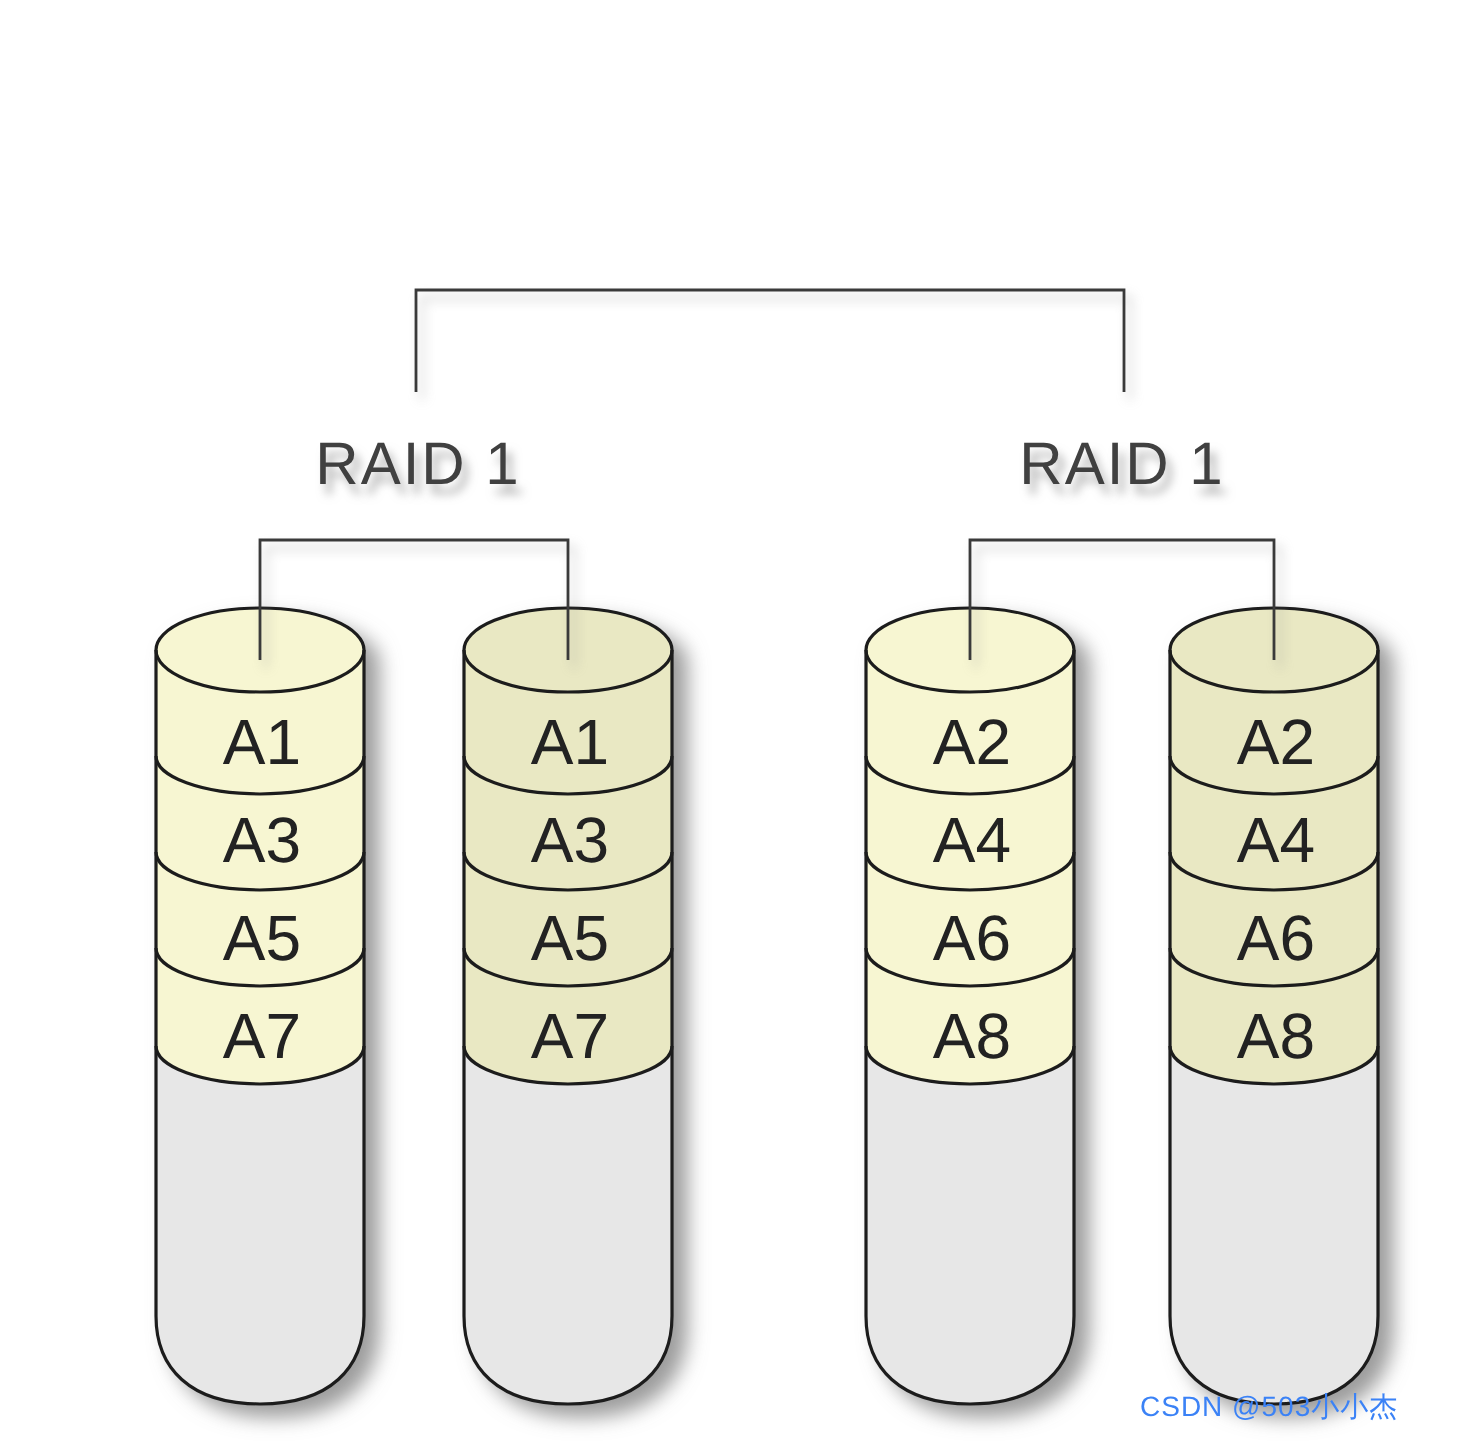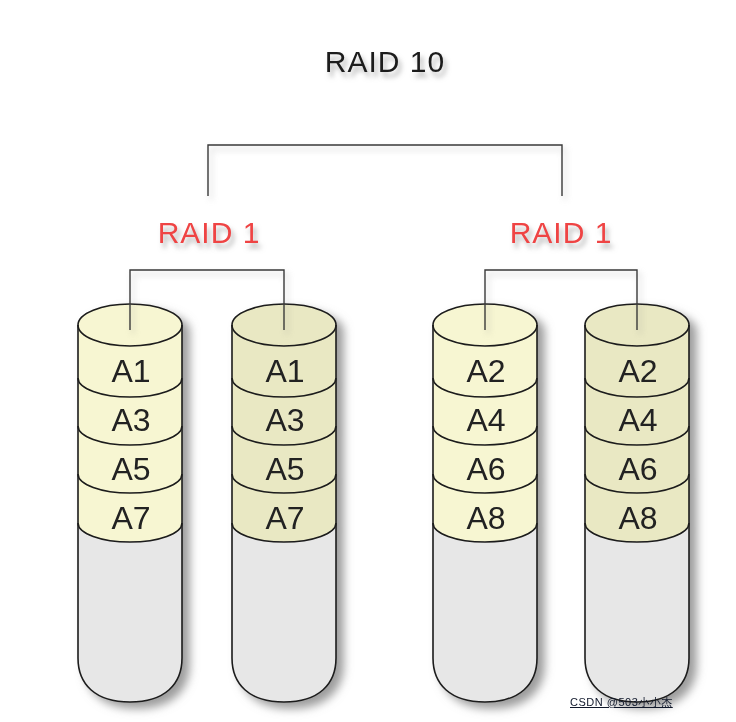--- a/index.html
+++ b/index.html
@@ -22,21 +22,21 @@
     text-shadow: 3px 5px 5px rgba(120,120,120,0.55);
   }
   #title-line1 { left: 385px; top: 45px; }
   #title-line2 { left: 378px; top: 90px; }
 
   .raid1-label {
     position: absolute;
     transform: translateX(-50%);
     top: 216px;
     font-size: 30px;
-    color: #ef4444;
+    color: #404040;
     letter-spacing: 1px;
     white-space: nowrap;
     text-shadow: 3px 5px 5px rgba(120,120,120,0.55);
   }
   #raid1-left  { left: 209px; }
   #raid1-right { left: 561px; }
 
   .connectors {
     position: absolute; left: 0; top: 0;
     width: 736px; height: 722px;
@@ -63,34 +63,32 @@
   .disk .stroked { stroke-width: 1.6px; fill: none; }
   .disk text {
     font-family: "Liberation Sans", sans-serif;
     font-size: 32px;
     text-anchor: middle;
   }
 
   .watermark {
     position: absolute;
     left: 570px; top: 695px;
-    font-size: 11px;
-    color: #0f172a;
+    font-size: 14px;
+    color: #3b82f6;
     letter-spacing: 0.5px;
     white-space: nowrap;
     z-index: 5;
-    text-decoration: underline;
   }
 </style>
 </head>
 <body>
 
 <div class="stage">
 
-  <div class="title" id="title-line1">RAID 10</div>
 
   <svg class="connectors">
     <path d="M 208,196 L 208,145 L 562,145 L 562,196" stroke="#3A3A3A"></path>
     <path d="M 130,330 L 130,270 L 284,270 L 284,330" stroke="#3A3A3A"></path>
     <path d="M 485,330 L 485,270 L 637,270 L 637,330" stroke="#3A3A3A"></path>
   </svg>
 
   <div class="raid1-label" id="raid1-left">RAID 1</div>
   <div class="raid1-label" id="raid1-right">RAID 1</div>
 

